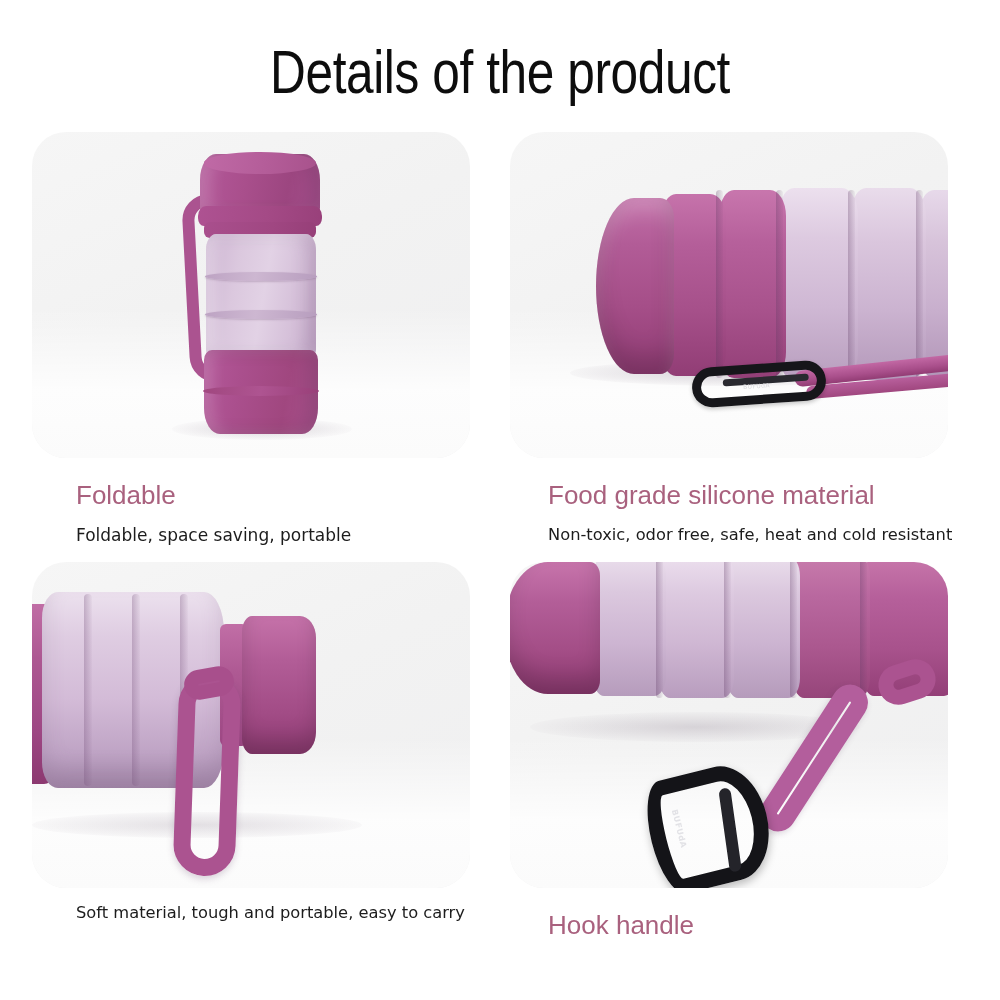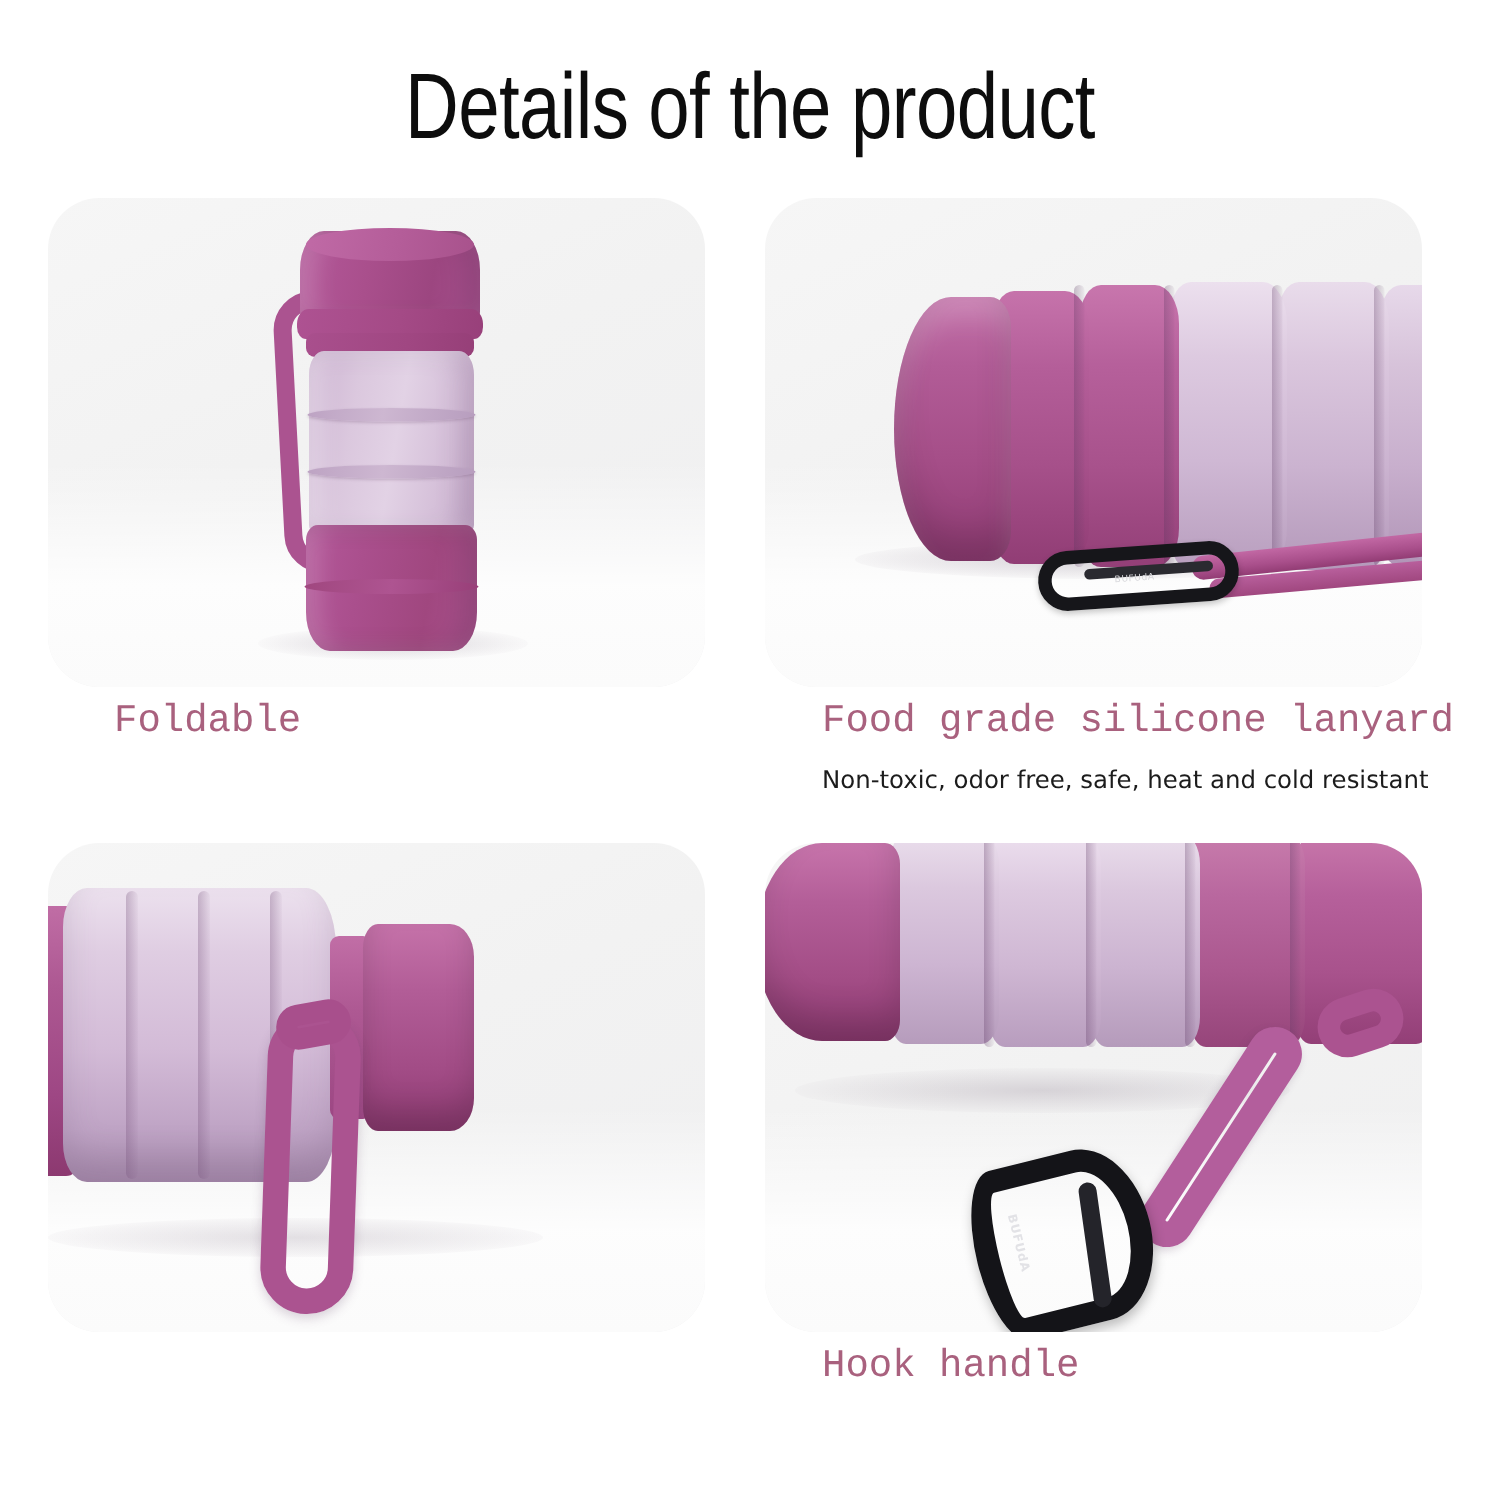--- a/index.html
+++ b/index.html
@@ -59,22 +59,22 @@
     overflow: hidden;
   }
   .photo .floor {
     position: absolute;
     left: 0; right: 0; bottom: 0;
     height: 46%;
     background: linear-gradient(180deg, rgba(255,255,255,0) 0%, rgba(255,255,255,0.85) 55%, #fbfbfb 100%);
   }
 
   .caption-title {
-    margin: 7px 0 0 44px;
-    font-family: Liberation Mono, monospace;
+    margin: 22px 0 0 44px;
+    font-family: Liberation Sans, sans-serif;
     font-size: 26px;
     line-height: 30px;
     font-weight: 400;
     color: #a9617e;
     white-space: nowrap;
   }
   .caption-sub {
     margin: 14px 0 0 44px;
     font-family: "DejaVu Sans", sans-serif;
     font-size: 17px;
@@ -396,20 +396,21 @@
         <div class="bu-cap-lip"></div>
         <div class="bu-neck"></div>
         <div class="bu-body"></div>
         <div class="bu-ring" style="top:118px"></div>
         <div class="bu-ring" style="top:156px"></div>
         <div class="bu-base"></div>
         <div class="bu-base-ring" style="top:232px"></div>
       </div>
     </div>
     <div class="caption-title">Foldable</div>
+    <div class="caption-sub">Foldable, space saving, portable</div>
   </div>
 
   <div class="feature col-right row-top">
     <div class="photo" id="shot-material">
       <div class="floor"></div>
       <div class="bh-shadow"></div>
       <div class="bottle-h">
         <div class="bh-sec bh-light3"></div>
         <div class="bh-sec bh-light2"></div>
         <div class="bh-sec bh-light1"></div>
@@ -421,40 +422,41 @@
         <div class="bh-groove" style="left:252px"></div>
         <div class="bh-groove" style="left:320px"></div>
         <div class="bh-strap2"></div>
         <div class="bh-strap"></div>
         <div class="carabiner-sm">
           <div class="gate"></div>
           <div class="brand">BUFUdA</div>
         </div>
       </div>
     </div>
-    <div class="caption-title">Food grade silicone lanyard</div>
+    <div class="caption-title">Food grade silicone material</div>
     <div class="caption-sub">Non-toxic, odor free, safe, heat and cold resistant</div>
   </div>
 
   <div class="feature col-left row-bottom">
     <div class="photo" id="shot-lanyard">
       <div class="floor"></div>
       <div class="bc-shadow"></div>
       <div class="bottle-c">
         <div class="bc-darkend"></div>
         <div class="bc-body"></div>
         <div class="bc-rib" style="left:76px"></div>
         <div class="bc-rib" style="left:124px"></div>
         <div class="bc-rib" style="left:172px"></div>
         <div class="bc-neck"></div>
         <div class="bc-cap"></div>
         <div class="bc-lanyard"></div>
         <div class="bc-lanyard-ring"></div>
       </div>
     </div>
+    <div class="caption-sub">Soft material, tough and portable, easy to carry</div>
   </div>
 
   <div class="feature col-right row-bottom">
     <div class="photo" id="shot-hook">
       <div class="floor"></div>
       <div class="b4-shadow"></div>
       <div class="bottle-4">
         <div class="b4-sec b4-d2"></div>
         <div class="b4-sec b4-d1"></div>
         <div class="b4-sec b4-l3"></div>

